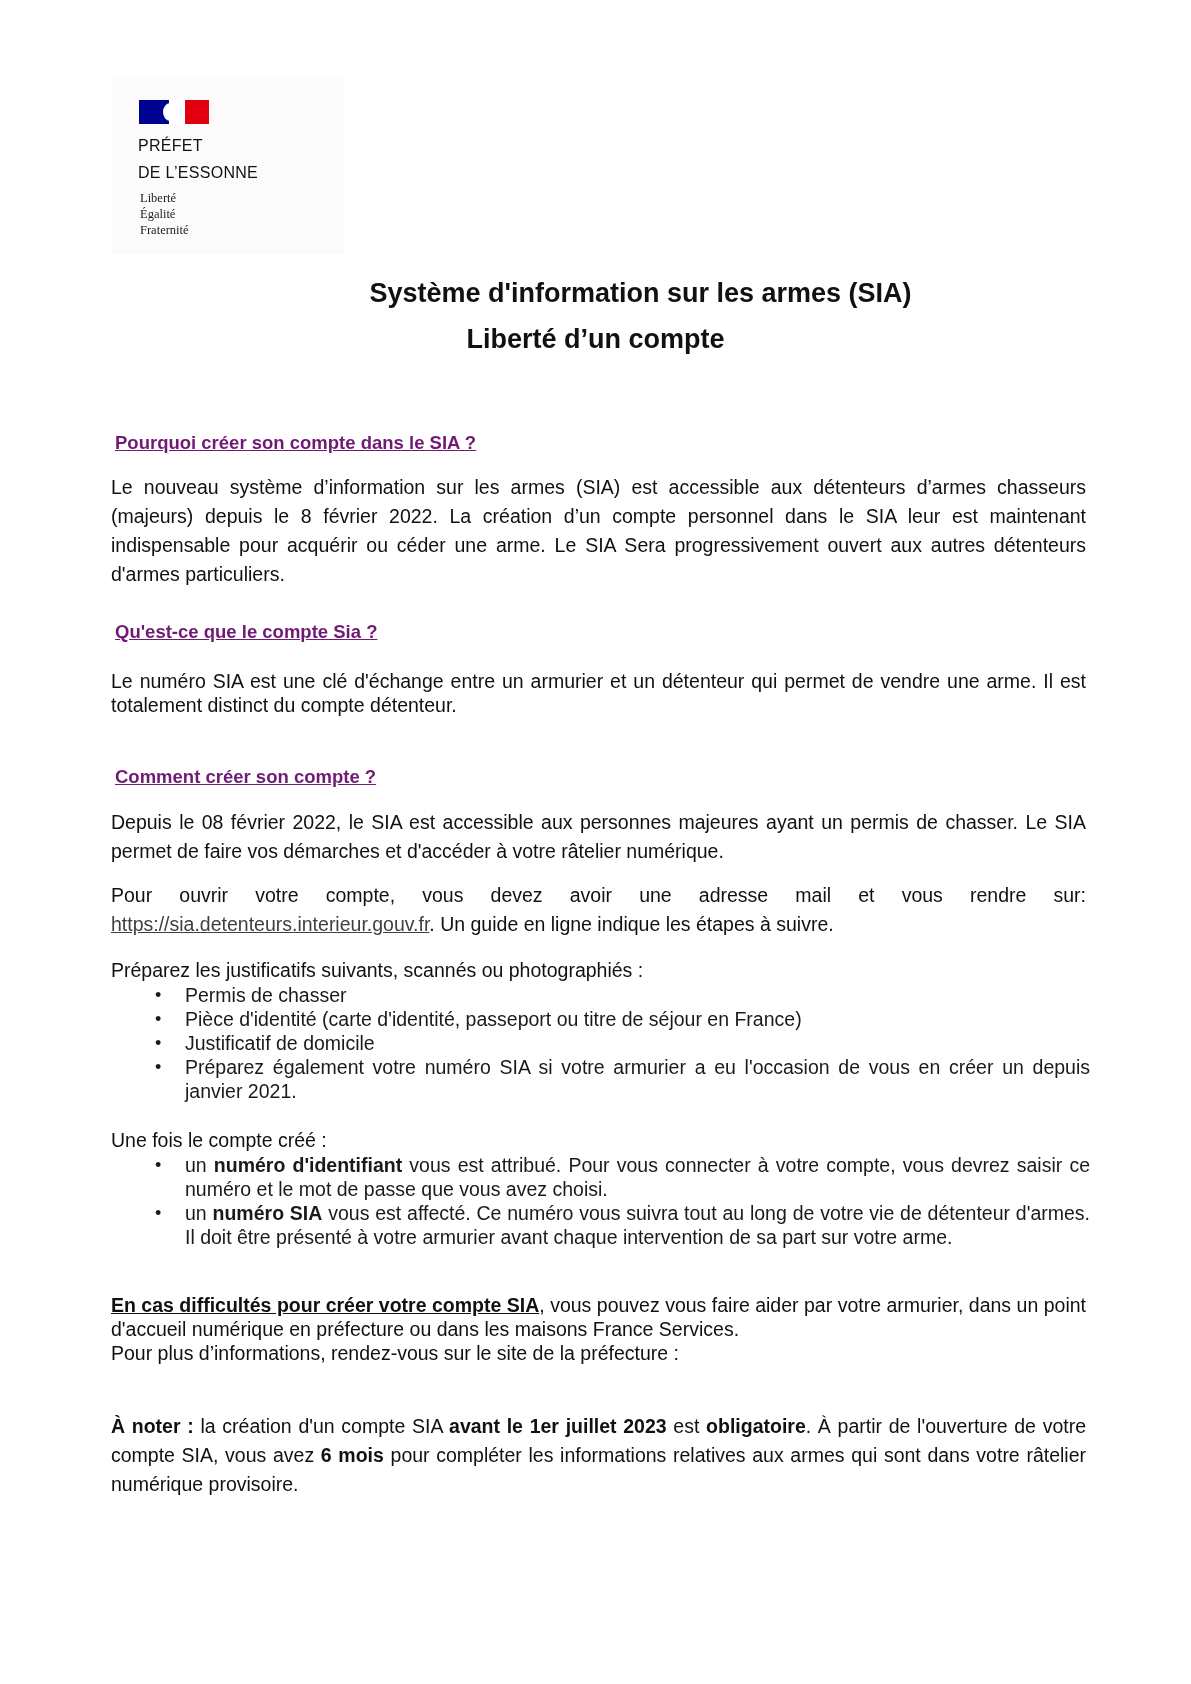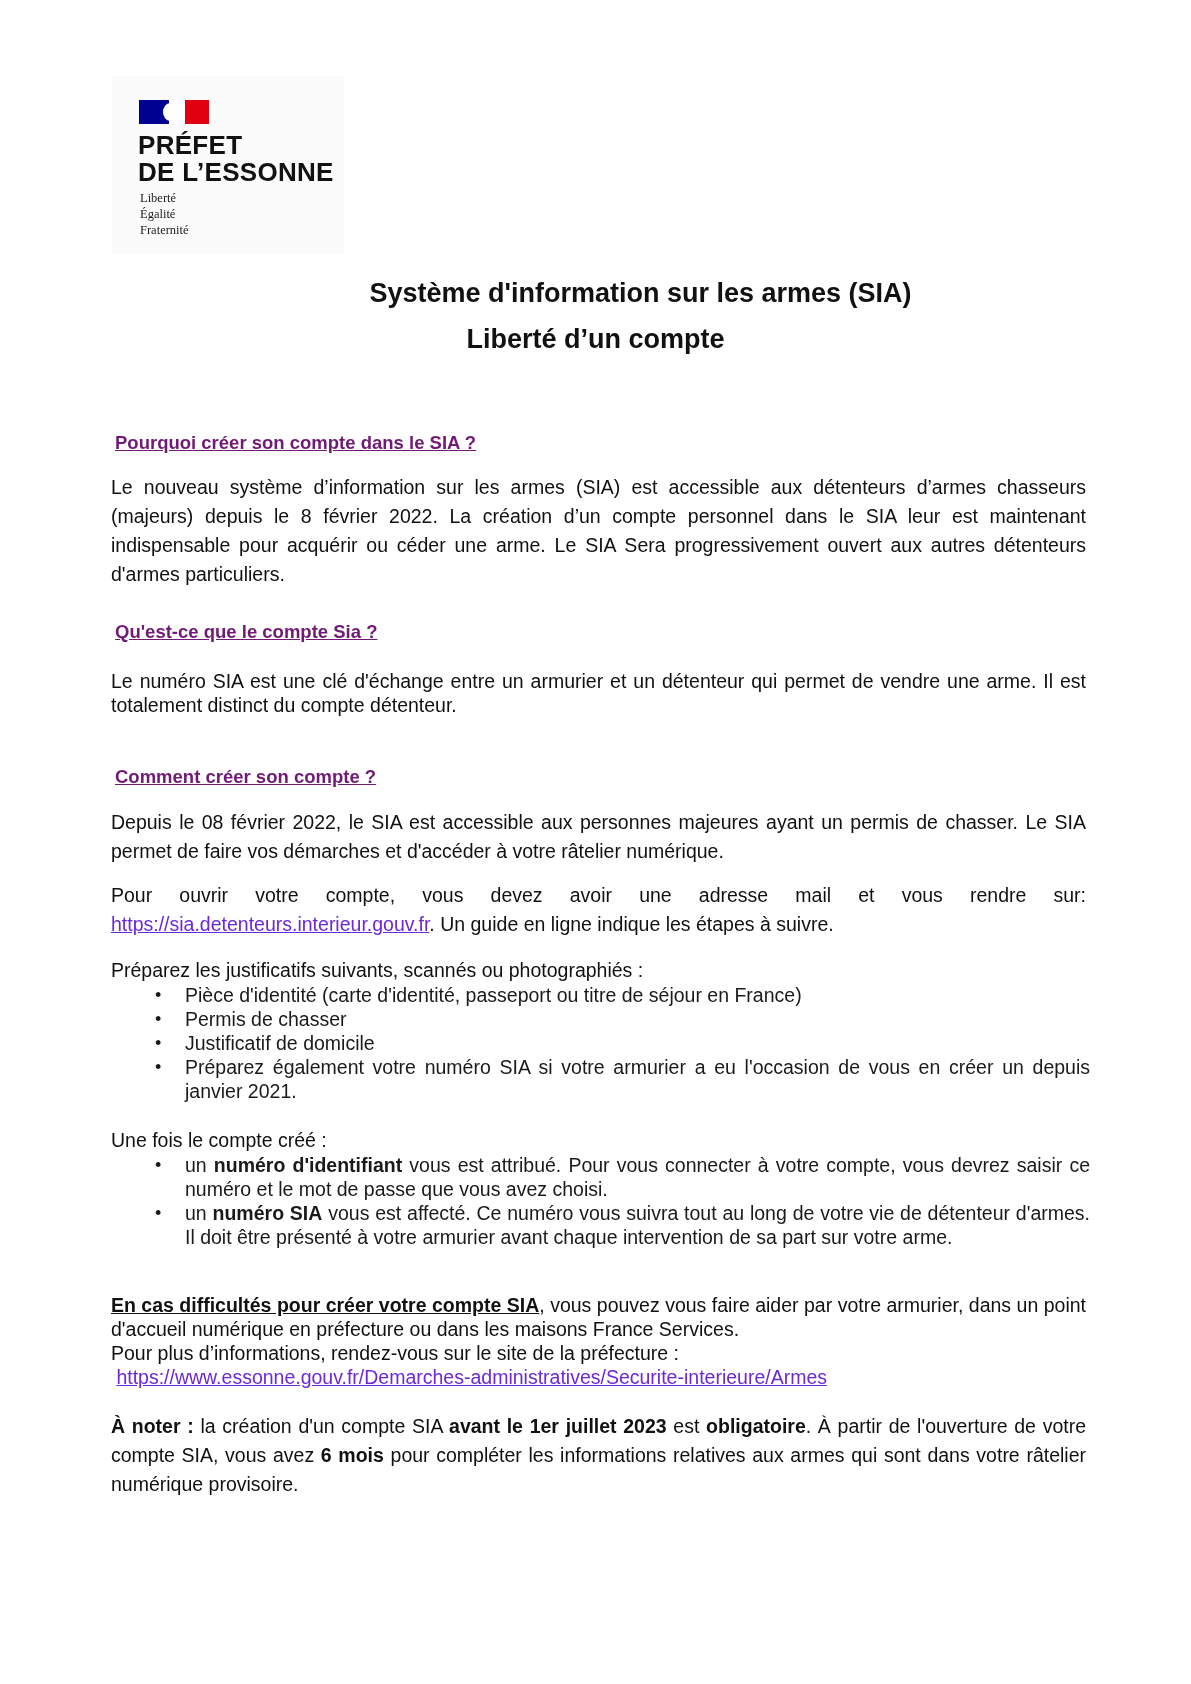--- a/index.html
+++ b/index.html
@@ -15,21 +15,21 @@
     position: absolute; left: 27px; top: 24px; width: 70px; height: 24px; display: flex;
   }
   .marianne .blue { width: 30px; height: 24px; background: #000091; }
   .marianne .mid { width: 16px; height: 24px; background: #ffffff; position: relative; }
   .marianne .mid::after {
     content: ""; position: absolute; left: -6px; top: 3px; width: 14px; height: 18px;
     border-radius: 50% 40% 40% 50%; background: #ffffff;
   }
   .marianne .red { width: 24px; height: 24px; background: #e1000f; }
   .pref-name {
-    position: absolute; left: 26px; top: 56px; font-weight: bold; font-size: 26px;
+    position: absolute; left: 26px; top: 56px; font-weight: normal; font-size: 16px;
     line-height: 27px; letter-spacing: 0.3px; color: #111;
   }
   .motto {
     position: absolute; left: 28px; top: 114px; font-family: "Liberation Serif", "DejaVu Serif", serif;
     font-size: 12.5px; line-height: 16px; color: #222;
   }
   .doc-title {
     position: absolute; left: 0; width: 1191px; text-align: center; font-weight: bold;
     font-size: 27px; color: #111;
   }
@@ -37,21 +37,21 @@
   .t2 { top: 324px; }
   .section-heading {
     position: absolute; left: 115px; font-weight: bold; text-decoration: underline;
     font-size: 18.5px; color: #701a75;
   }
   .para {
     position: absolute; left: 99px; width: 975px; font-size: 19.5px; line-height: 29px;
     text-align: justify; color: #111; margin-left: 12px;
   }
   .para.tight { line-height: 24px; }
-  .link { color: #6d28d9; text-decoration: underline; }
+  .link { color: #404040; text-decoration: underline; }
   ul.bullets {
     position: absolute; left: 115px; width: 975px; margin: 0; padding: 0 0 0 70px;
     list-style: none; font-size: 19.5px; line-height: 24px; box-sizing: border-box; text-align: justify;
   }
   ul.bullets li { position: relative; }
   ul.bullets li::before {
     content: "\2022"; position: absolute; left: -30px; top: 0; font-size: 18px;
   }
   b { font-weight: bold; }
 </style>
@@ -87,33 +87,33 @@
 <div class="section-heading" style="top:766px">Comment créer son compte ?</div>
 <div class="para" style="top:808px">Depuis le 08 février 2022, le SIA est accessible aux personnes majeures ayant un permis de chasser. Le SIA permet de faire vos démarches et d'accéder à votre râtelier numérique.</div>
 
 <div class="para" style="top:881px">
   <span>Pour ouvrir votre compte, vous devez avoir une adresse mail et vous rendre sur:</span>
   <a class="link">https://sia.detenteurs.interieur.gouv.fr</a><span>. Un guide en ligne indique les étapes à suivre.</span>
 </div>
 
 <div class="para tight" style="top:958px">Préparez les justificatifs suivants, scannés ou photographiés :</div>
 <ul class="bullets" style="top:983px">
+  <li>Permis de chasser</li>
   <li>Pièce d'identité (carte d'identité, passeport ou titre de séjour en France)</li>
-  <li>Permis de chasser</li>
   <li>Justificatif de domicile</li>
   <li>Préparez également votre numéro SIA si votre armurier a eu l'occasion de vous en créer un depuis janvier 2021.</li>
 </ul>
 
 <div class="para tight" style="top:1128px">Une fois le compte créé :</div>
 <ul class="bullets" style="top:1153px">
   <li><span>un </span><b>numéro d'identifiant</b><span> vous est attribué. Pour vous connecter à votre compte, vous devrez saisir ce numéro et le mot de passe que vous avez choisi.</span></li>
   <li><span>un </span><b>numéro SIA</b><span> vous est affecté. Ce numéro vous suivra tout au long de votre vie de détenteur d'armes. Il doit être présenté à votre armurier avant chaque intervention de sa part sur votre arme.</span></li>
 </ul>
 
 <div class="para tight" style="top:1293px">
   <b style="text-decoration:underline">En cas difficultés pour créer votre compte SIA</b><span>, vous pouvez vous faire aider par votre armurier, dans un point d'accueil numérique en préfecture ou dans les maisons France Services.</span><br>
   <span>Pour plus d’informations, rendez-vous sur le site de la préfecture :</span><br>
-  &nbsp;<a class="link">https://www.essonne.gouv.fr/Demarches-administratives/Securite-interieure/Armes</a>
+  &nbsp;
 </div>
 
 <div class="para" style="top:1412px">
   <b>À noter :</b><span> la création d'un compte SIA </span><b>avant le 1er juillet 2023</b><span> est </span><b>obligatoire</b><span>. À partir de l'ouverture de votre compte SIA, vous avez </span><b>6 mois</b><span> pour compléter les informations relatives aux armes qui sont dans votre râtelier numérique provisoire.</span>
 </div>
 
 </body></html>

